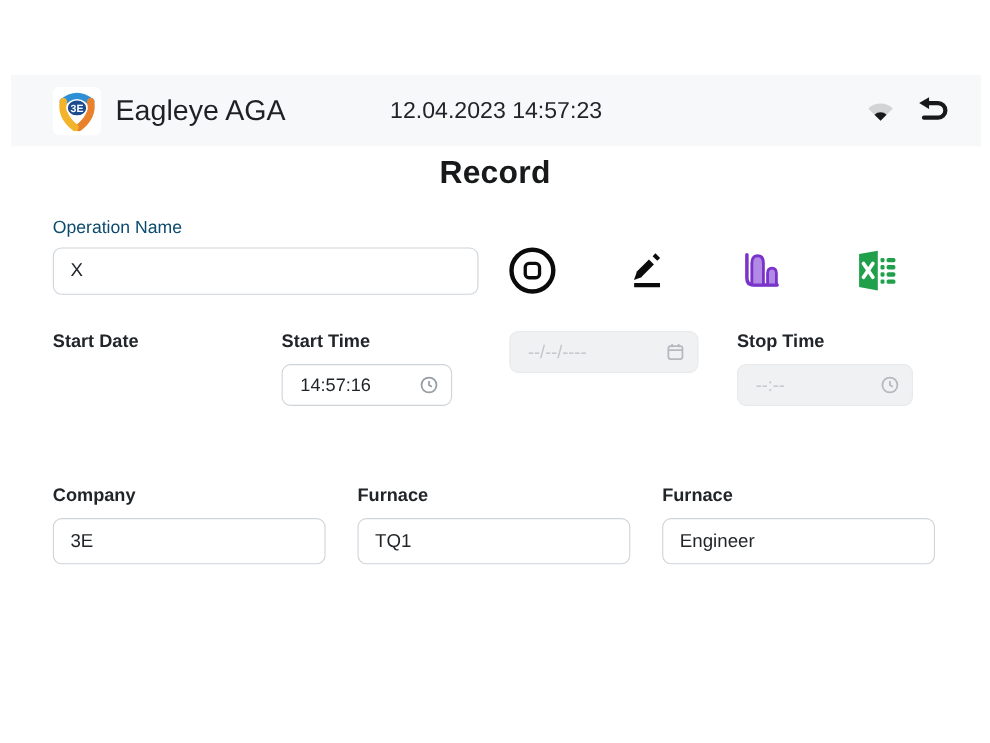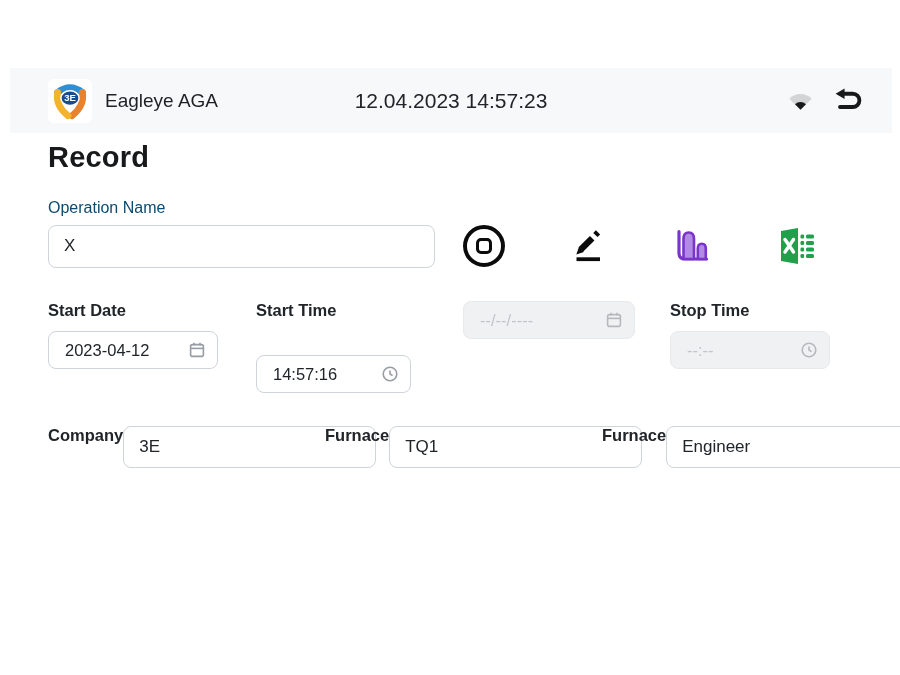--- a/index.html
+++ b/index.html
@@ -15,50 +15,50 @@
   .header {
     position:absolute; top:68px; left:10px; width:882px; height:65px;
     background:#f7f8fa;
     display:flex; align-items:center;
     padding:0 28px 0 38px; box-sizing:border-box;
   }
   .logo-box {
     width:44px; height:44px; background:#ffffff; border-radius:6px;
     display:flex; align-items:center; justify-content:center; flex-shrink:0;
   }
-  .app-title { margin-left:13px; font-size:19px; color:#1d2125; white-space:nowrap; }
+  .app-title { margin-left:13px; font-size:26px; color:#1d2125; white-space:nowrap; }
   .datetime {
     position:absolute; left:50%; transform:translateX(-50%);
     font-size:21px; color:#212529; white-space:nowrap;
   }
   .header-icons { margin-left:auto; display:flex; align-items:center; gap:17px; }
   .hicon { display:flex; align-items:center; justify-content:center; background:none; border:none; padding:0; cursor:pointer; }
 
   
   .content { position:absolute; top:133px; left:0; width:900px; padding:0 48px; box-sizing:border-box; }
-  .page-title { margin:8px 0 0 0; font-size:29px; font-weight:700; color:#18191b; letter-spacing:0.2px; }
+  .page-title { margin:8px 0 0 0; font-size:29px; font-weight:700; color:#18191b; letter-spacing:0.2px;text-align:center; }
 
   .op-label { margin-top:25px; font-size:16px; color:#0c4a6e; }
   .op-row { margin-top:6px; display:flex; align-items:center; }
   .op-input {
     width:387px; height:43px; box-sizing:border-box;
     border:1px solid #ced4da; border-radius:8px;
     padding:0 15px; font-size:17px; color:#212529;
     font-family:"Liberation Sans", sans-serif; outline:none; background:#fff;
   }
   .tools { display:flex; align-items:center; margin-left:26px; gap:58px; }
   .tool-btn {
     width:46px; height:46px; display:flex; align-items:center; justify-content:center;
     background:none; border:none; padding:0; cursor:pointer;
   }
 
   .dates-row { margin-top:32px; display:flex; }
   .dcol { display:flex; flex-direction:column; }
   .dcol-1 { width:170px; margin-right:38px; }
-  .dcol-2 { width:155px; margin-right:52px;gap:24px; }
+  .dcol-2 { width:155px; margin-right:52px; }
   .dcol-3 { width:172px; margin-right:35px; }
   .dcol-4 { width:160px; }
   .flabel { font-size:16.5px; font-weight:700; color:#212529; margin-bottom:11px; white-space:nowrap; }
 
   .field {
     height:38px; border:1px solid #ced4da; border-radius:8px; background:#ffffff;
     display:flex; align-items:center; padding:0 11px 0 14px; box-sizing:border-box;
   }
   .field input {
     border:none; outline:none; flex:1; min-width:0; width:100%;
@@ -66,21 +66,21 @@
     font-family:"Liberation Sans", sans-serif;
   }
   .field .ficon { color:#979da4; flex-shrink:0; display:flex; }
   .field.disabled { background:#f0f1f3; border-color:#e7e9eb; }
   .field.disabled input { color:#c2c5c9; }
   .field.disabled input::placeholder { color:#c2c5c9; opacity:1; }
   .field.disabled .ficon { color:#b5b9be; }
   .field input::placeholder { color:#c2c5c9; opacity:1; }
 
   .company-row { margin-top:33px; display:flex; gap:29px; }
-  .ccol { width:248px; display:flex; flex-direction:row; }
+  .ccol { width:248px; display:flex; flex-direction:column;margin-top:39px; }
   .cinput {
     height:42px; box-sizing:border-box;
     border:1px solid #ced4da; border-radius:8px;
     padding:0 15px; font-size:17px; color:#212529; background:#fff;
     font-family:"Liberation Sans", sans-serif; outline:none;
   }
 </style>
 </head>
 <body>
 
@@ -161,31 +161,20 @@
           </g>
         </svg>
       </button>
 
     </div>
   </div>
 
   <div class="dates-row">
     <div class="dcol dcol-1">
       <div class="flabel">Start Date</div>
-      <div class="field">
-        <input type="text" value="2023-04-12" style="">
-        <span class="ficon">
-          <svg width="18" height="18" viewBox="0 0 18 18" fill="none" stroke="currentColor" stroke-width="1.6">
-            <rect x="2.6" y="3.6" width="12.8" height="11.8" rx="2"></rect>
-            <path d="M2.6 7.4 H15.4"></path>
-              <path d="M6 1.8 V4.6"></path>
-              <path d="M12 1.8 V4.6"></path>
-          </svg>
-        </span>
-      </div>
     </div>
     <div class="dcol dcol-2">
       <div class="flabel">Start Time</div>
       <div class="field">
         <input type="text" value="14:57:16" style="">
         <span class="ficon">
           <svg width="18" height="18" viewBox="0 0 18 18" fill="none" stroke="currentColor" stroke-width="1.6">
             <circle cx="9" cy="9" r="6.8"></circle>
               <path d="M9 5.4 V9 L11.6 10.6"></path>
           </svg>

